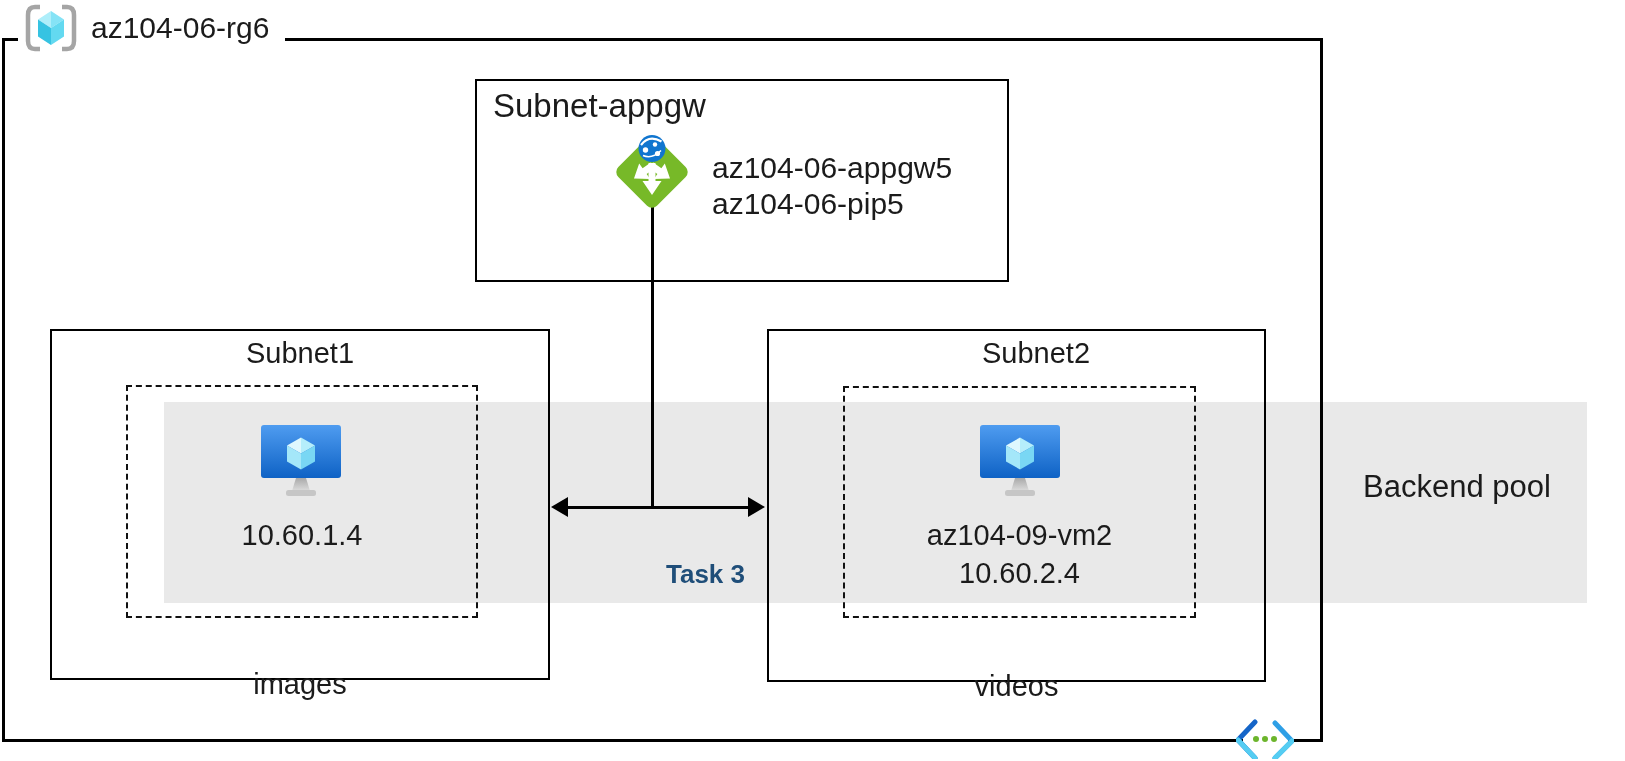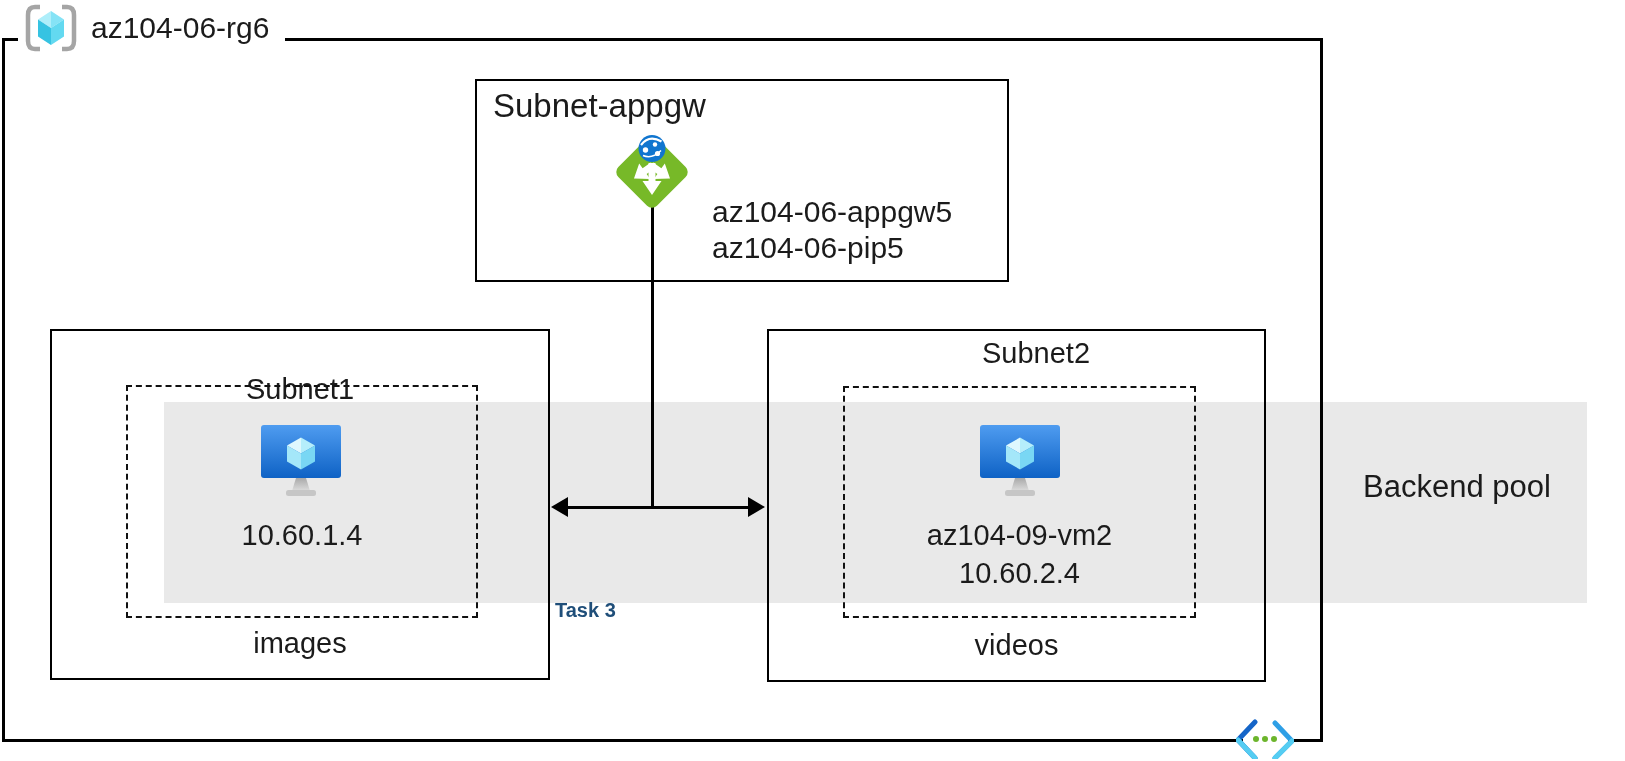--- a/index.html
+++ b/index.html
@@ -12,43 +12,43 @@
   .band{left:164px;top:402px;width:1423px;height:201px;background:var(--backend-band,#e9e9e9);}
   .backend-label{left:1337px;top:469px;width:240px;text-align:center;font-size:31px;}
   
   .rg-box{left:2px;top:38px;width:1321px;height:704px;border:3px solid #000;box-sizing:border-box;}
   .rg-header{left:18px;top:1px;height:54px;background:#fff;display:flex;align-items:center;gap:13px;padding:0 16px 0 6px;}
   .rg-title{font-size:30px;white-space:nowrap;}
   
   .sbox{border:2.5px solid #000;box-sizing:border-box;background:transparent;}
   .appgw-box{left:475px;top:79px;width:534px;height:203px;}
   .appgw-title{left:493px;top:87px;font-size:33px;}
-  .appgw-labels{left:712px;top:150px;font-size:30px;line-height:36px;margin-top:44px;}
+  .appgw-labels{left:712px;top:150px;font-size:30px;line-height:36px;}
   .subnet1-box{left:50px;top:329px;width:500px;height:351px;}
   .subnet2-box{left:767px;top:329px;width:499px;height:353px;}
   .subnet-title{top:337px;text-align:center;font-size:29px;}
-  .t1{left:50px;width:500px;margin-top:36px;}
+  .t1{left:50px;width:500px;}
   .t2{left:767px;width:538px;}
   .dashed{border:2px dashed #111;box-sizing:border-box;}
   .dashed1{left:126px;top:385px;width:352px;height:233px;}
   .dashed2{left:843px;top:386px;width:353px;height:232px;}
   .vm-text{text-align:center;font-size:29px;line-height:38px;}
   .vm1-text{left:126px;top:516px;width:352px;}
   .vm2-text{left:843px;top:516px;width:353px;}
-  .store-label{text-align:center;font-size:29px;}
+  .store-label{text-align:center;font-size:29px;margin-top:41px;}
   .images-label{left:50px;top:627px;width:500px;}
   .videos-label{left:767px;top:629px;width:499px;}
   
   .vline{left:650.5px;top:207px;width:3px;height:300px;background:#000;}
   .hline{left:559px;top:505.5px;width:198px;height:3px;background:#000;}
   .ah{width:0;height:0;top:496.5px;border-top:10.5px solid transparent;border-bottom:10.5px solid transparent;}
   .ah-left{left:551px;border-right:17px solid #000;}
   .ah-right{left:748px;border-left:17px solid #000;}
   
-  .task-label{left:555px;top:559px;width:190px;text-align:left;font-size:20px;font-weight:bold;color:var(--task-navy,#1f4e79);margin-top:40px;}
+  .task-label{left:555px;top:559px;width:190px;text-align:right;font-size:26px;font-weight:bold;color:var(--task-navy,#1f4e79);}
   
   .appgw-icon{left:609px;top:129px;width:86px;height:86px;}
   .vm1-icon{left:259px;top:424px;}
   .vm2-icon{left:978px;top:424px;}
   .vnet-icon{left:1236px;top:719px;}
 </style>
 </head>
 <body>
 
 <div id="canvas">

